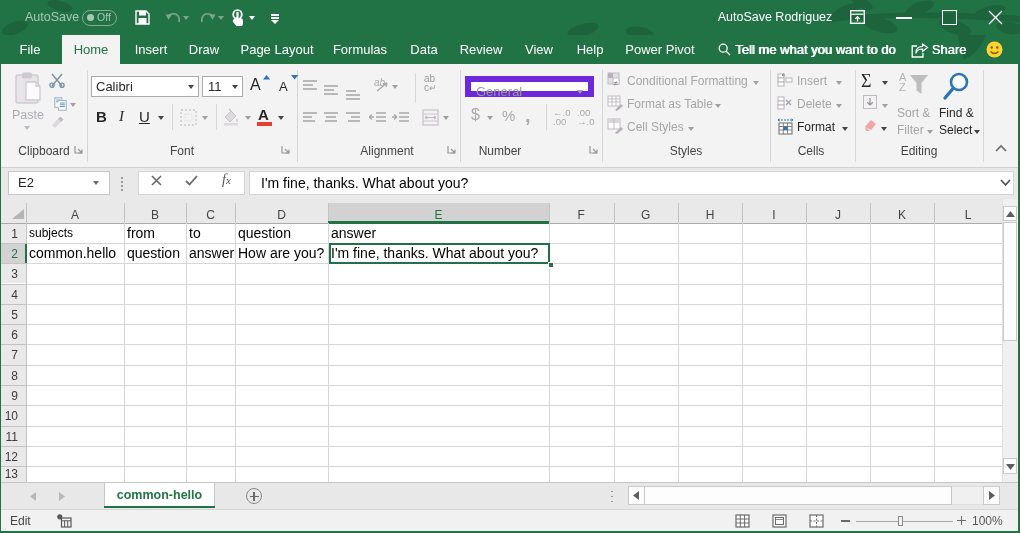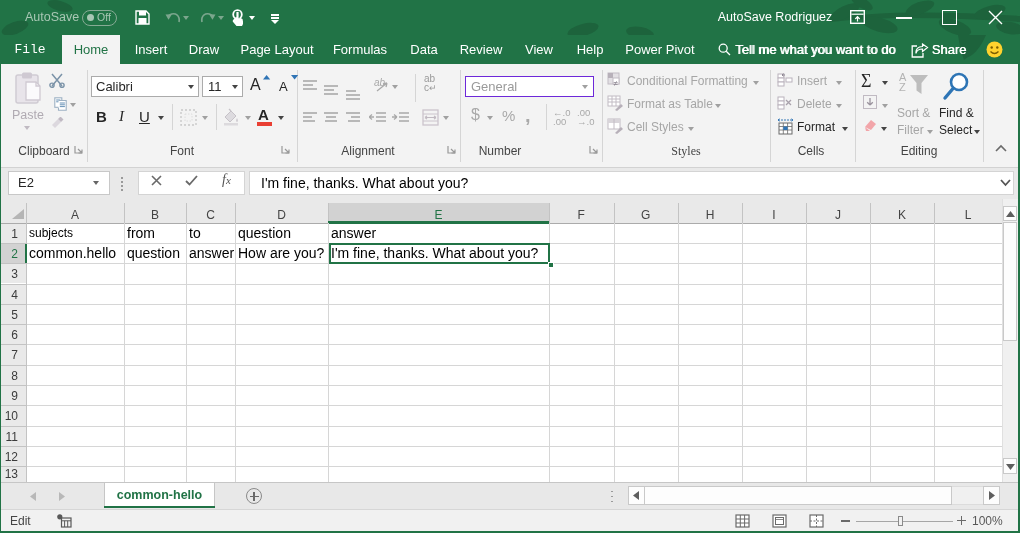--- a/index.html
+++ b/index.html
@@ -85,21 +85,21 @@
 <svg class="abs" style="left:988px;top:10px;" width="15" height="15" viewBox="0 0 15 15">
  <path d="M1 1 L14 14 M14 1 L1 14" stroke="#fff" stroke-width="1.4"></path>
 </svg>
 </div>
 
 <div class="abs" style="left:0;top:35px;width:1020px;height:29px;background:#217346;">
 <svg class="abs" style="left:952px;top:0;" width="40" height="25" viewBox="0 0 40 25">
  <path d="M6 0 L34 0 Q28 14 20 20 Q14 23 12 25 Q8 14 6 0 Z" fill="#1d633c"></path>
 </svg>
 <div class="abs" style="left:62px;top:0;width:58px;height:29px;background:#f3f3f3;"></div>
-<div class="abs tabt" style="left:30px;font-family:Liberation Mono, monospace;">File</div>
+<div class="abs tabt" style="left:30px;">File</div>
 <div class="abs tabt" style="left:91px;color:#217346;">Home</div>
 <div class="abs tabt" style="left:151px;">Insert</div>
 <div class="abs tabt" style="left:204px;">Draw</div>
 <div class="abs tabt" style="left:277px;">Page Layout</div>
 <div class="abs tabt" style="left:360px;">Formulas</div>
 <div class="abs tabt" style="left:424px;">Data</div>
 <div class="abs tabt" style="left:481px;">Review</div>
 <div class="abs tabt" style="left:539px;">View</div>
 <div class="abs tabt" style="left:590px;">Help</div>
 <div class="abs tabt" style="left:660px;">Power Pivot</div>
@@ -274,27 +274,27 @@
         </g>
  <path d="M0 5 L5 5 M5 5 l-3 -2.5 M5 5 l-3 2.5" stroke="#a9a9a9" stroke-width="1.3" fill="none"></path>
 </svg>
 <svg class="abs" style="left:422px;top:45px;" width="17" height="17" viewBox="0 0 17 17">
  <rect x="1" y="1" width="15" height="15" fill="none" stroke="#cbc4cc" stroke-width="1.3"></rect>
  <line x1="1" y1="5" x2="16" y2="5" stroke="#cbc4cc" stroke-width="1"></line>
  <line x1="1" y1="12" x2="16" y2="12" stroke="#cbc4cc" stroke-width="1"></line>
  <path d="M3 8.5 h11 M3 8.5 l2 -1.7 M3 8.5 l2 1.7 M14 8.5 l-2 -1.7 M14 8.5 l-2 1.7" stroke="#c0b9c1" stroke-width="1.1" fill="none"></path>
 </svg>
 <div class="abs dd ddg" style="left:443px;top:52px;"></div>
-<div class="glabel" style="left:328px;width:80px;">Alignment</div>
+<div class="glabel" style="left:347px;width:80px;">Alignment</div>
 <svg class="launch" style="left:447px;" width="10" height="10" viewBox="0 0 10 10">
  <path d="M1 1 L1 8 L8 8" fill="none" stroke="#999" stroke-width="1.2"></path>
  <path d="M4 4 L8 8 M8 4.5 V8 H4.5" fill="none" stroke="#999" stroke-width="1.2"></path>
 </svg>
 
-<div class="abs" style="left:465px;top:12px;width:129px;height:21px;background:#fff;border:1px solid #6d28d9;box-sizing:border-box;">
+<div class="abs" style="left:465px;top:12px;width:129px;height:21px;background:#fff;border:6px solid #6d28d9;box-sizing:border-box;">
  <div style="font-size:13px;color:#9a9a9a;line-height:19px;padding-left:5px;">General</div>
  <div class="dd ddg" style="position:absolute;right:5px;top:8px;"></div>
 </div>
 <div class="abs" style="left:471px;top:42px;font-size:16px;color:#a9a9a9;">$</div>
 <div class="abs dd ddg" style="left:487px;top:52px;border-left-width:3px;border-right-width:3px;"></div>
 <div class="abs" style="left:502px;top:43px;font-size:15px;color:#a9a9a9;">%</div>
 <div class="abs" style="left:525px;top:40px;font-size:20px;color:#a9a9a9;font-weight:bold;">,</div>
 <div class="vsep" style="left:546px;top:40px;height:26px;"></div>
 <div class="abs" style="left:553px;top:44px;font-size:9.5px;color:#a9a9a9;line-height:9px;">←.0<br>.00</div>
 <div class="abs" style="left:577px;top:44px;font-size:9.5px;color:#a9a9a9;line-height:9px;">.00<br>→.0</div>
@@ -323,21 +323,21 @@
 <div class="abs gtxt" style="left:627px;top:33px;">Format as Table</div>
 <div class="abs dd ddg" style="left:715px;top:40px;border-left-width:3px;border-right-width:3px;"></div>
 <svg class="abs" style="left:607px;top:54px;" width="16" height="16" viewBox="0 0 16 16">
  <rect x="1" y="1" width="12" height="10" fill="#fff" stroke="#c2bcc4" stroke-width="1"></rect>
  <rect x="1" y="1" width="12" height="4" fill="#d9d5da"></rect>
  <line x1="7" y1="1" x2="7" y2="11" stroke="#c2bcc4" stroke-width="1"></line>
  <path d="M8 15 L14 9 L16 11 L10 16 Z" fill="#b7b0b9"></path>
 </svg>
 <div class="abs gtxt" style="left:627px;top:56px;">Cell Styles</div>
 <div class="abs dd ddg" style="left:688px;top:63px;border-left-width:3px;border-right-width:3px;"></div>
-<div class="glabel" style="left:646px;width:80px;font-family:Liberation Serif, serif;">Styles</div>
+<div class="glabel" style="left:646px;width:80px;">Styles</div>
 
 <svg class="abs" style="left:777px;top:9px;" width="16" height="15" viewBox="0 0 16 15">
  <g fill="#fff" stroke="#b9b2bc" stroke-width="1">
           <rect x="1" y="1" width="6" height="4"></rect>
           <rect x="1" y="5" width="6" height="4"></rect>
           <rect x="1" y="9" width="6" height="4"></rect>
           <rect x="9" y="5" width="6" height="4"></rect>
         </g>
  <path d="M8 2 l-3 0 m0 0 l1.5 -1.3 m-1.5 1.3 l1.5 1.3" stroke="#8d8691" stroke-width="1" fill="none"></path>
 </svg>

